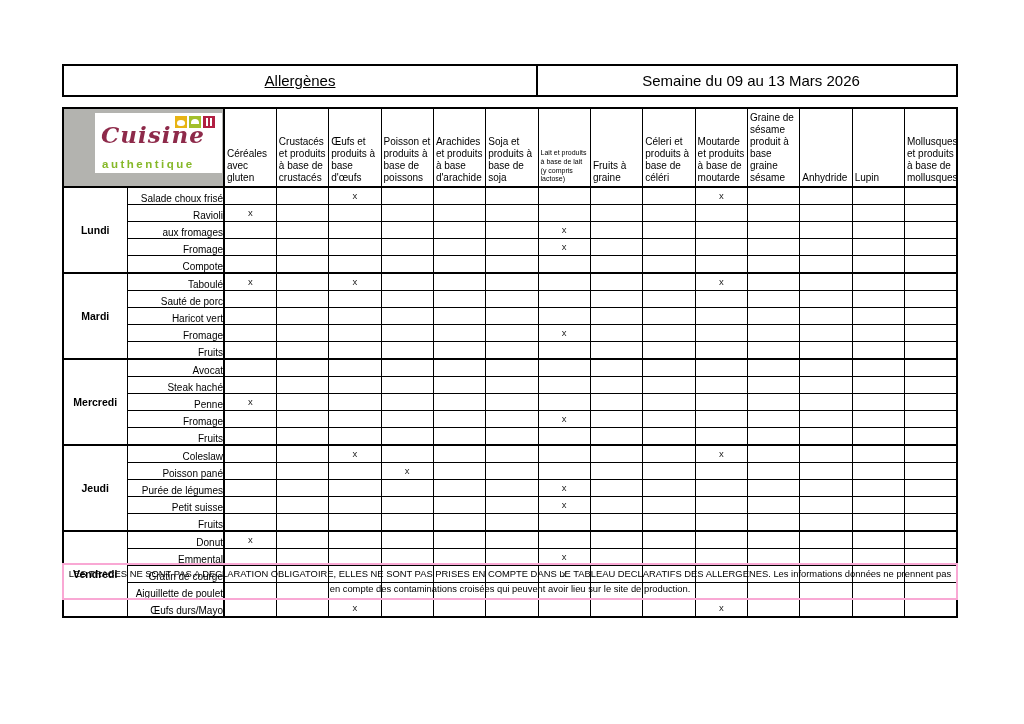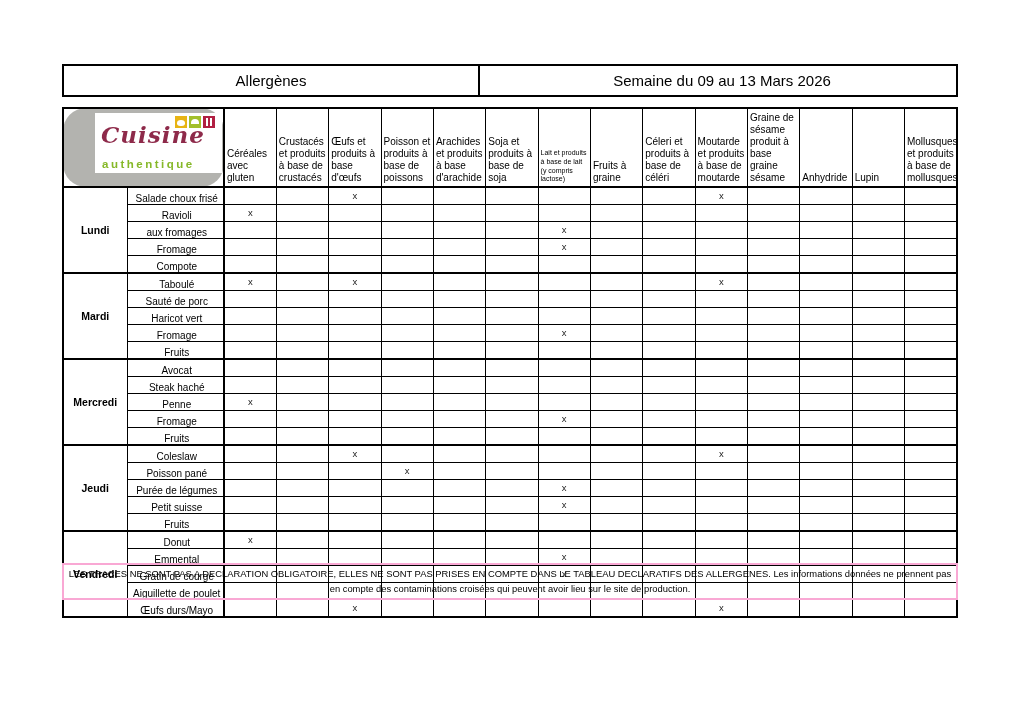--- a/index.html
+++ b/index.html
@@ -10,40 +10,40 @@
 
   
   .titlebar {
     position:absolute; left:62px; top:64px; width:896px; height:33px;
     border:2px solid #000; box-sizing:border-box; display:flex;
   }
   .titlebar .tcell {
     display:flex; align-items:center; justify-content:center;
     font-size:15px; box-sizing:border-box;
   }
-  .tcell-left  { width:416px; border-right:2px solid #000; }
+  .tcell-left  { width:474px; border-right:2px solid #000;text-decoration:underline; }
   .tcell-right { flex:1;margin-left:8px; }
 
   
   table.main {
     position:absolute; left:62px; top:107px; width:896px;
     border-collapse:collapse; table-layout:fixed;
     border:2px solid #000;
   }
   .main th, .main td { border:1px solid #000; padding:0; box-sizing:border-box; }
 
   .main th.allergen-th {
     height:79px; vertical-align:bottom; text-align:left;
     font-weight:normal; font-size:10px; line-height:1.2;
     padding:1px 1px 2px 2px; overflow:hidden;
   }
   .main th.allergen-th.small { font-size:7px; line-height:1.25; }
   .main th.first-allergen, .main td.first-allergen { border-left-width:2px; }
 
-  th.logo-cell { background:#b3b3af; padding:0; vertical-align:top;border-radius:23px; }
+  th.logo-cell { background:#b3b3af; padding:0; vertical-align:top; }
   .logo-box {
     width:127px; height:60px; background:#fff; margin:4px 1px 0 auto;
     position:relative;
   }
   .logo-icons { position:absolute; top:3px; right:7px; display:flex; gap:2px; }
   .sq { width:12px; height:12px; display:inline-block; position:relative; }
   .sq-y { background:#e8b414; }
   .sq-g { background:#a2bf2b; }
   .sq-r { background:#b11f42; }
   .sq .egg {
@@ -66,21 +66,21 @@
   }
   .logo-sub {
     position:absolute; left:7px; bottom:3px;
     font-size:11.5px; color:#86b829; letter-spacing:2.5px; font-weight:bold;
   }
 
   .main td { height:14.55px; font-size:10px; line-height:1; overflow:hidden; }
   td.day-cell {
     font-weight:bold; font-size:10.5px; text-align:center; vertical-align:middle;
   }
-  td.dish-cell { text-align:center; padding:6px 0 0 3px; white-space:nowrap; }
+  td.dish-cell { text-align:right; padding:6px 0 0 3px; white-space:nowrap; }
   td.mark-cell { text-align:center; font-size:9.5px; color:#222; }
   tr.day-first td { border-top-width:2px; }
 
   col.c-day  { width:64px; }
   col.c-dish { width:97px; }
 
   
   .footer {
     position:absolute; left:62px; top:563px; width:896px; min-height:35px;
     border:2px solid #f9a8d4; box-sizing:border-box;

